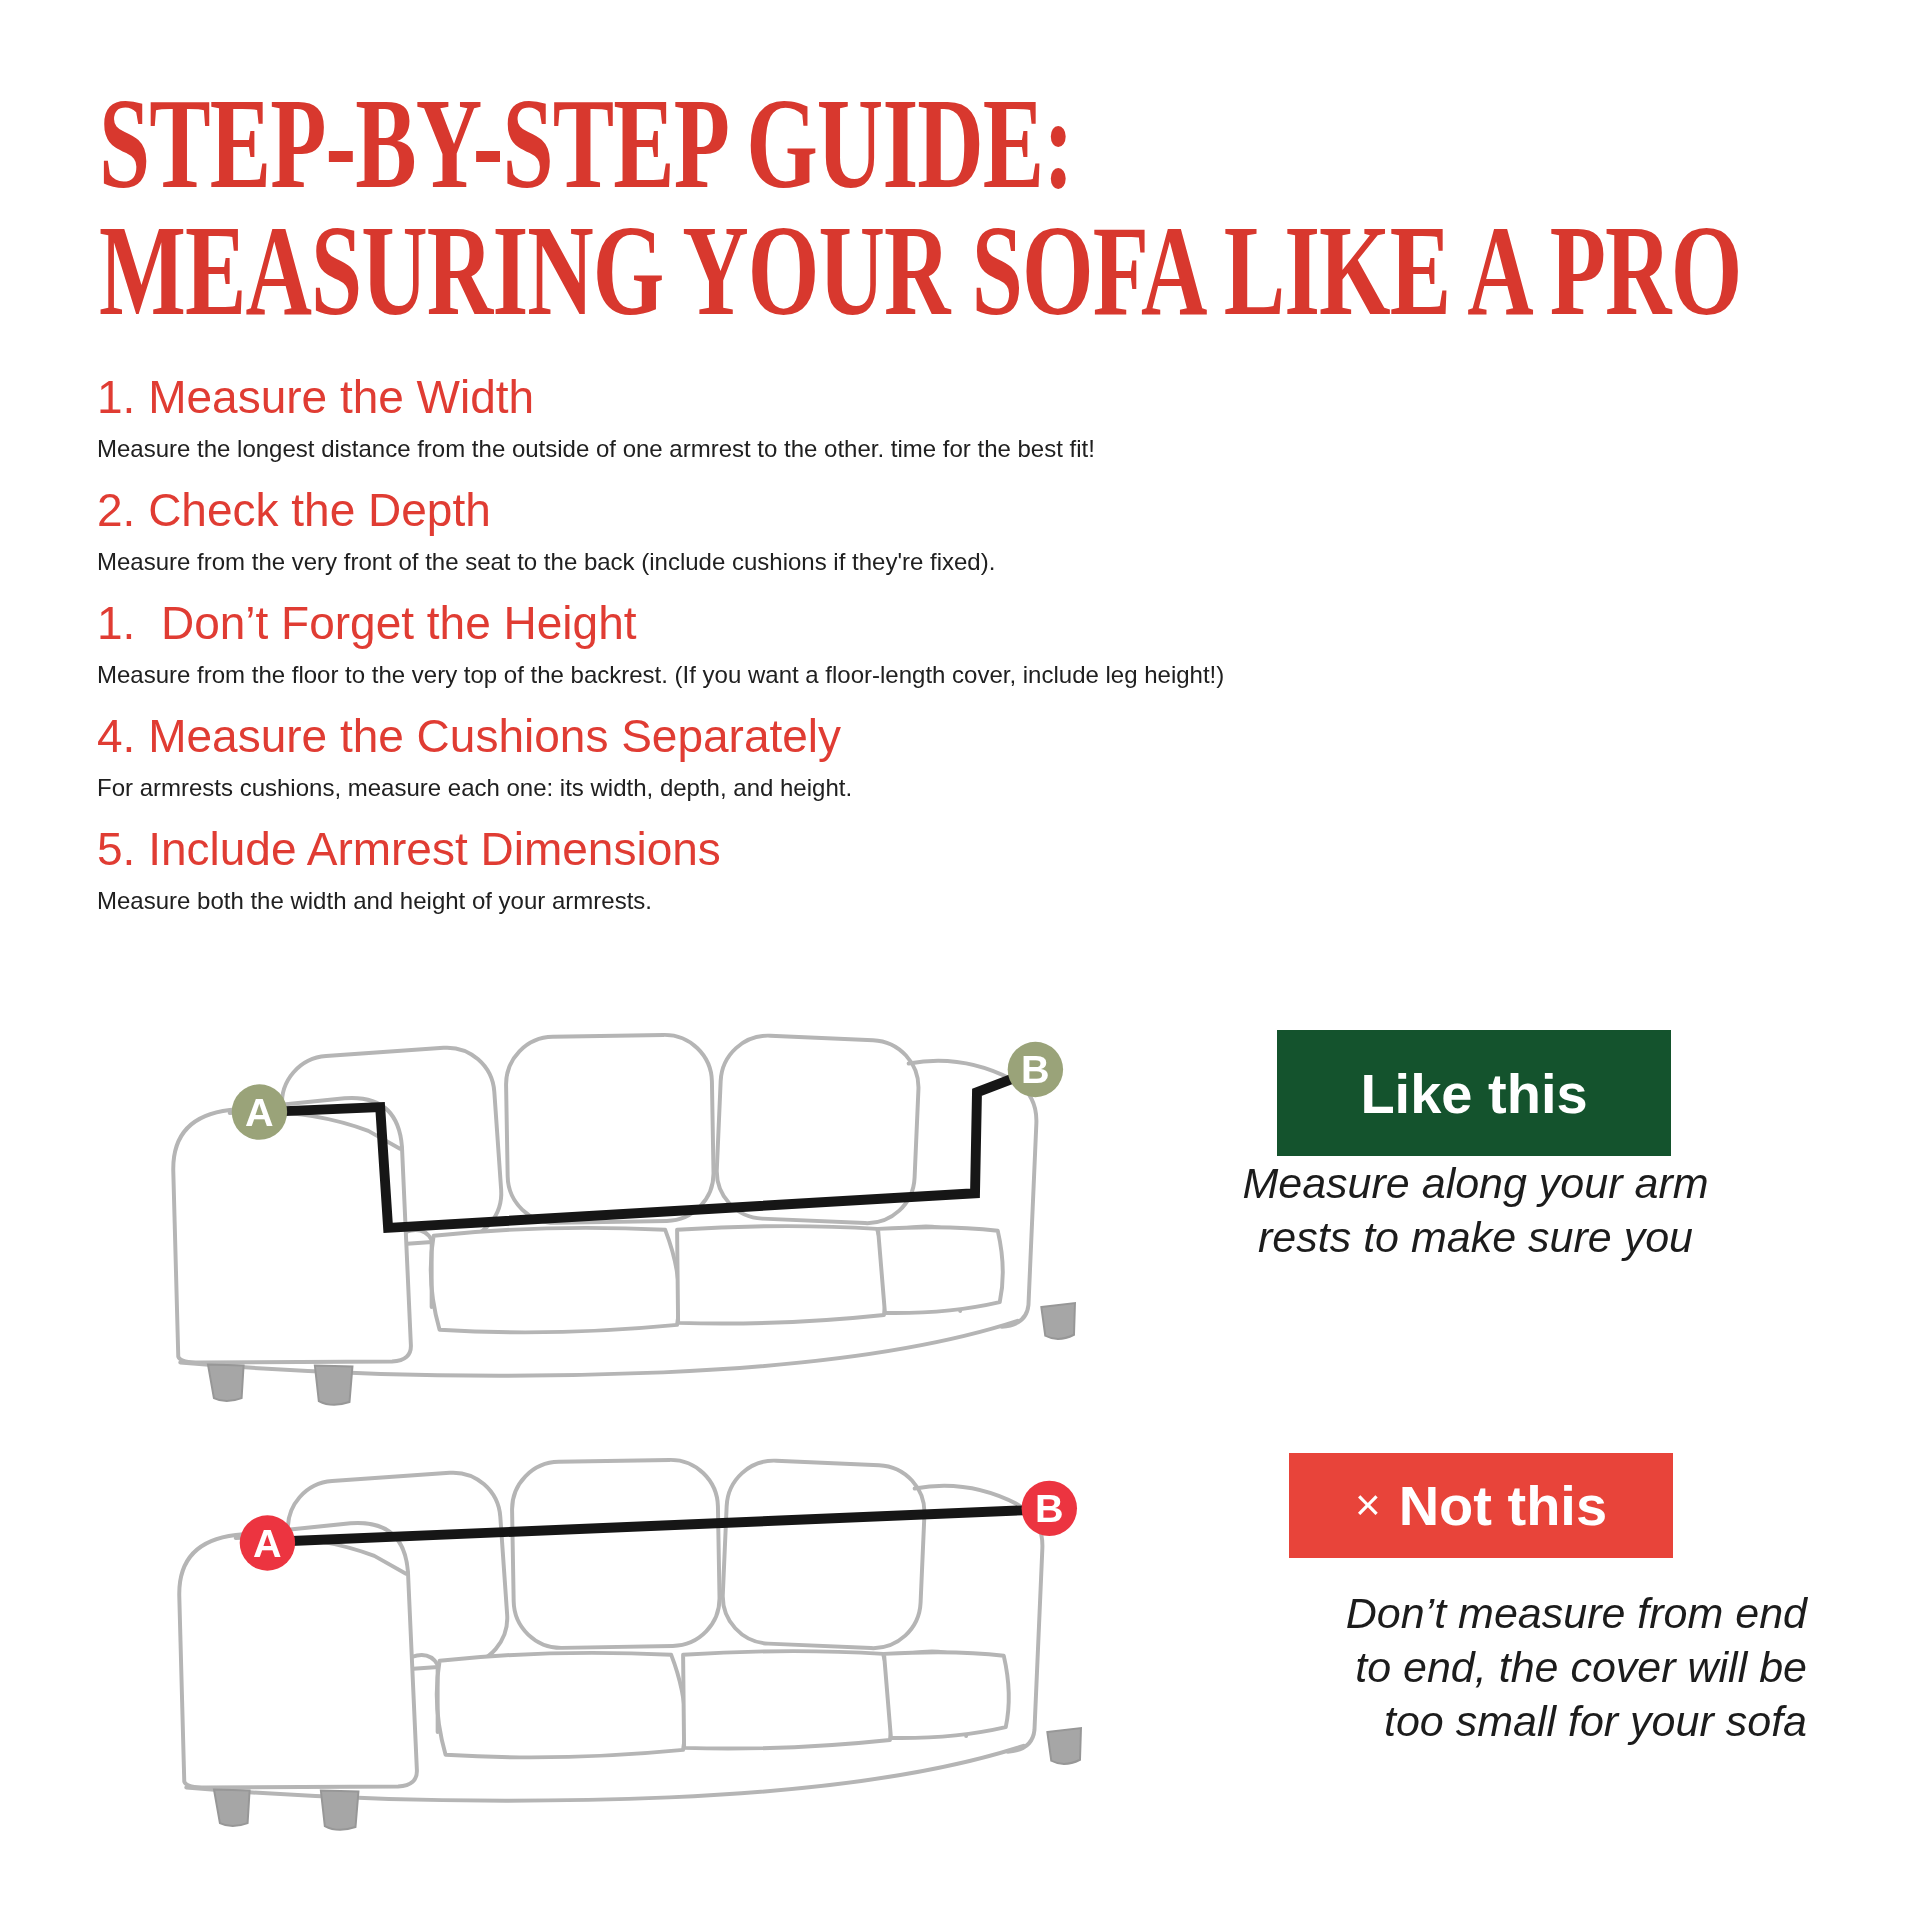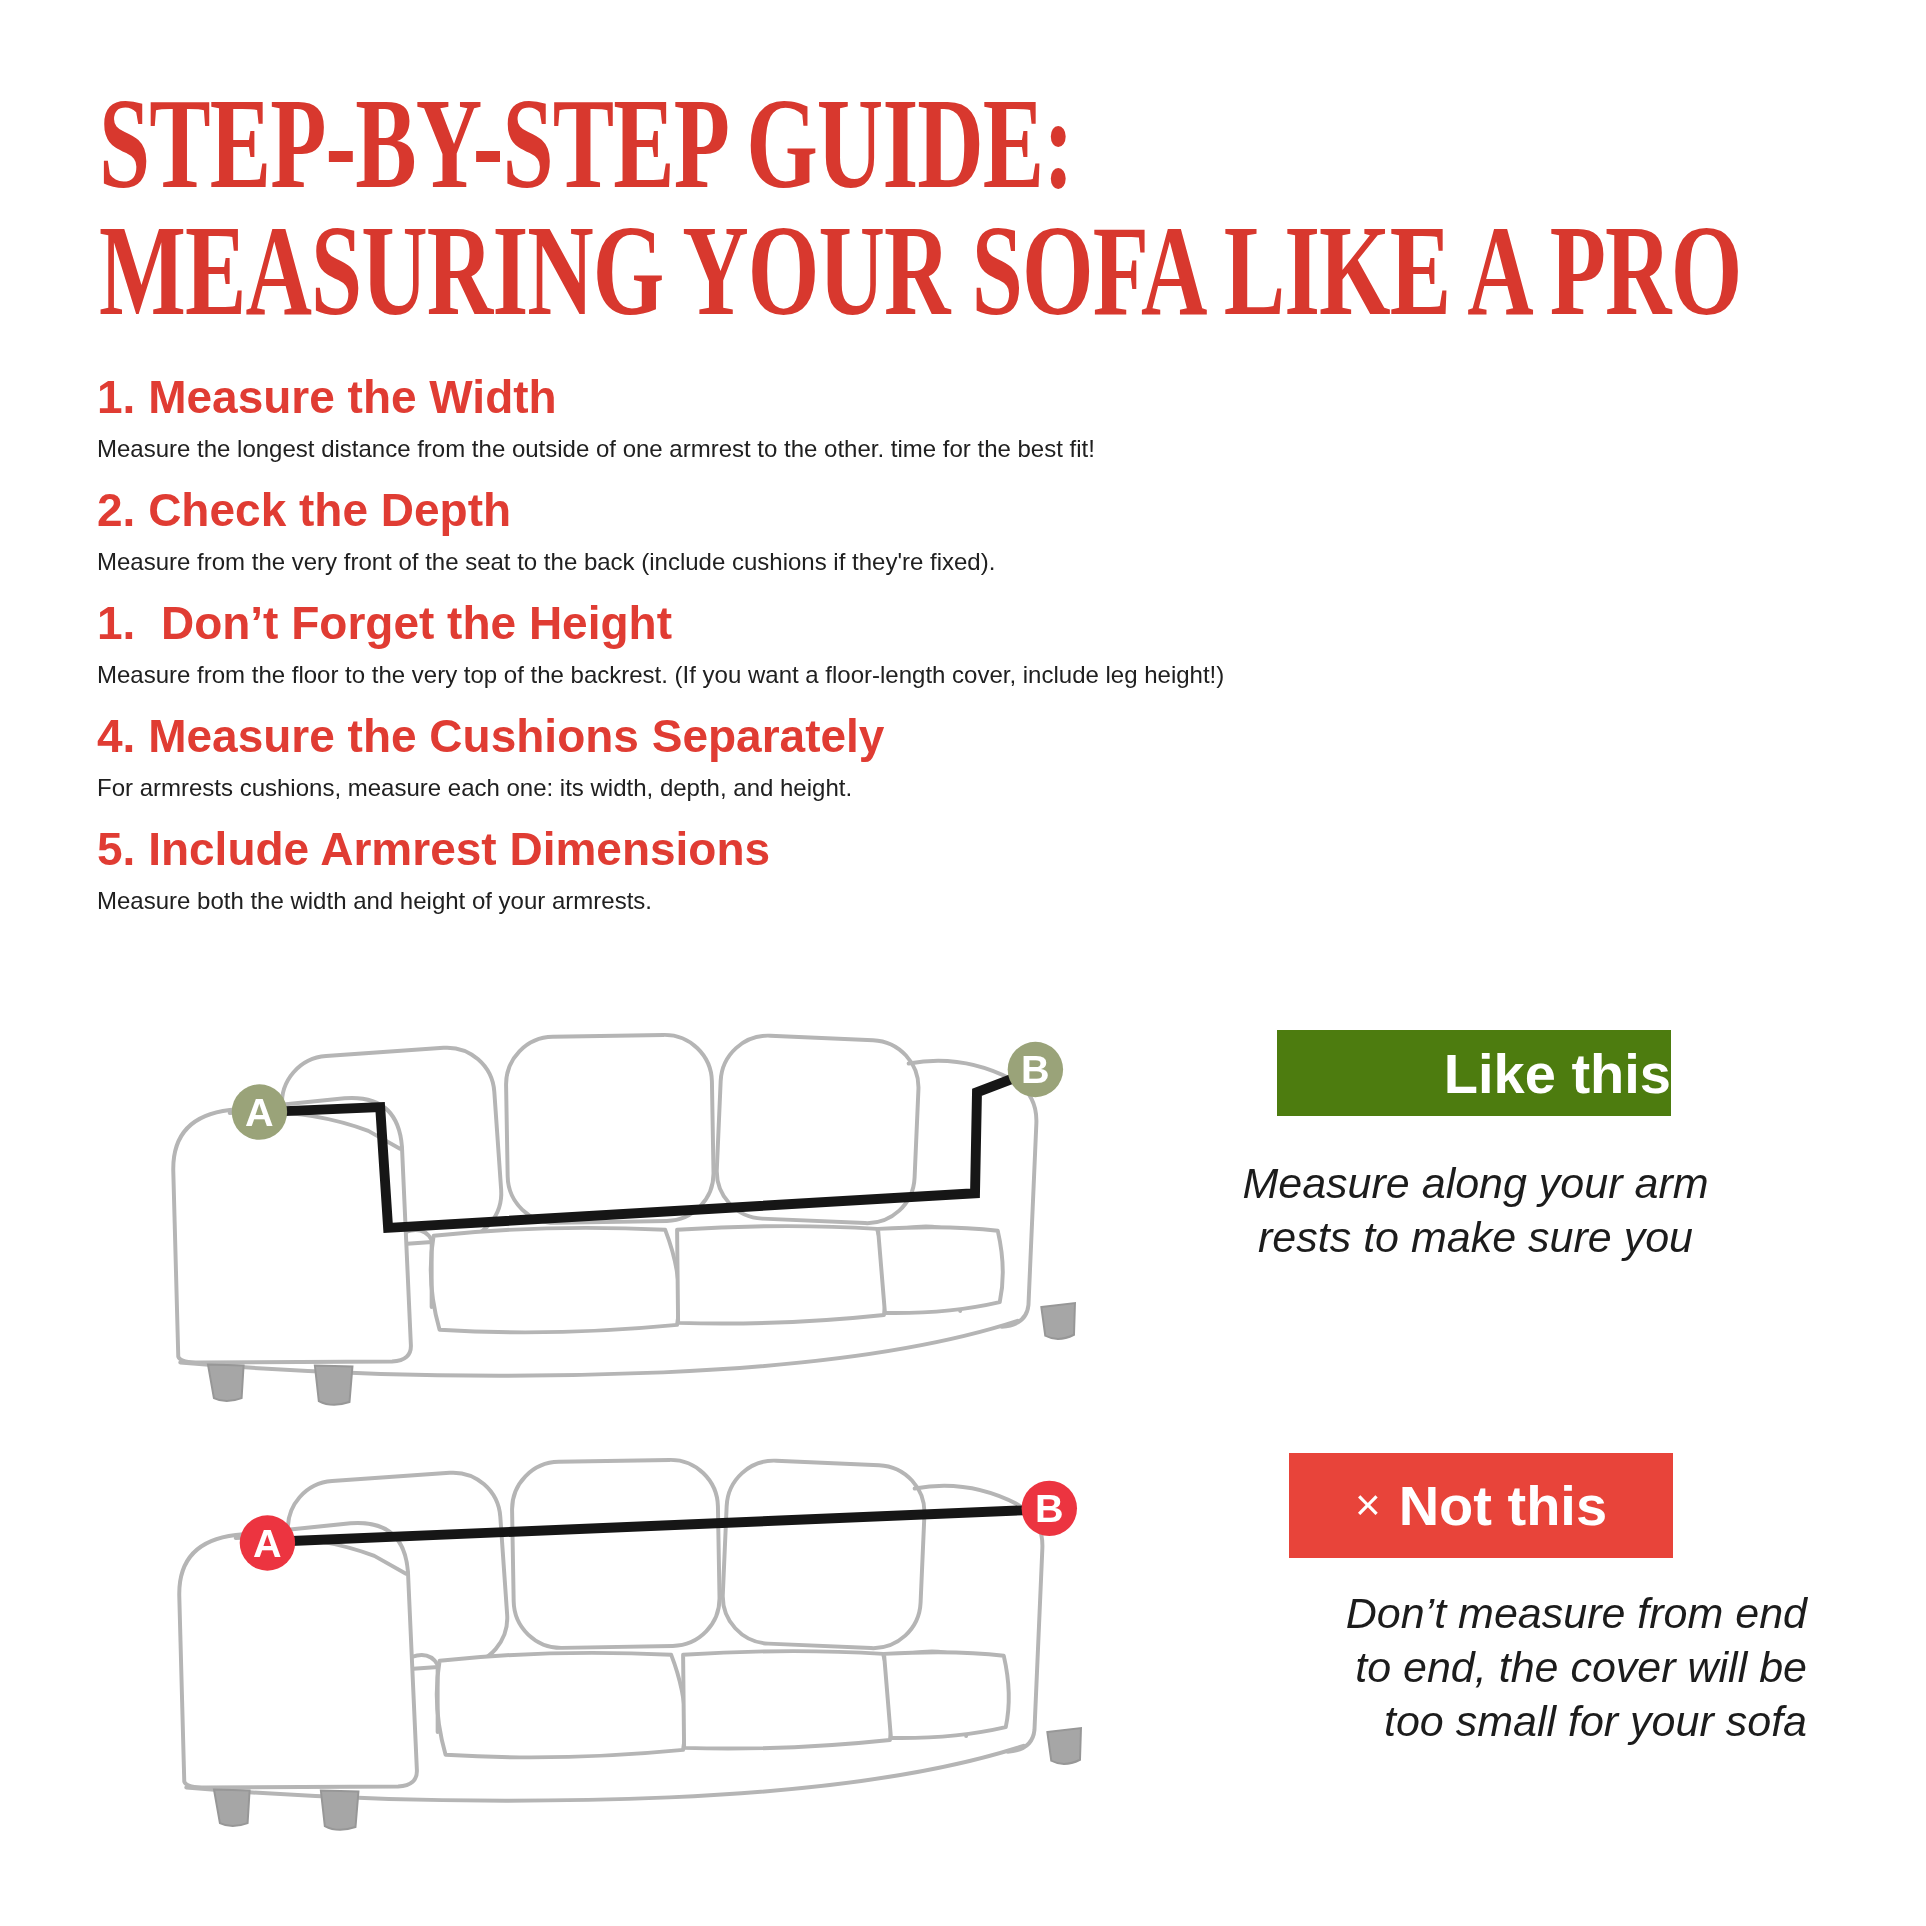--- a/index.html
+++ b/index.html
@@ -12,36 +12,36 @@
     position:absolute;left:99px;white-space:nowrap;
     font-family:"Liberation Serif",serif;font-weight:bold;
     font-size:99px;line-height:1;color:#d8382e;
     transform:scale(0.93,1.30);transform-origin:0 0;letter-spacing:-1px;
   }
   .title-line.l1{top:79px;}
   .title-line.l2{top:206px;}
   
   .steps{position:absolute;left:97px;top:372px;width:1802px;}
   .step-heading{
-    font-size:46px;font-weight:bold;color:#e03c33;line-height:1.13;
+    font-size:46px;font-weight:normal;color:#e03c33;line-height:1.13;
     margin:0 0 10px 0;white-space:pre-wrap;
   }
   .step-body{
     font-size:24px;color:#202020;line-height:1.21;margin:0 0 22px 0;white-space:nowrap;
   }
   
   .sofa-svg{position:absolute;}
   .sofa-svg.s1{left:168px;top:1022px;width:941px;height:386px;}
   .sofa-svg.s2{left:174px;top:1447px;width:941px;height:386px;}
   
   .badge{
     position:absolute;display:flex;align-items:center;justify-content:center;
     color:#ffffff;font-weight:bold;font-size:56px;letter-spacing:0;
   }
-  .badge.like{left:1277px;top:1030px;width:394px;height:86px;background:#4d7c0f;justify-content:flex-end;}
+  .badge.like{left:1277px;top:1030px;width:394px;height:126px;background:#14532d;}
   .badge.notthis{left:1289px;top:1453px;width:384px;height:105px;background:#e8443a;}
   .badge .x-mark{
     font-weight:normal;font-size:44px;margin-right:18px;position:relative;top:-1px;
   }
   .caption{
     position:absolute;text-align:center;color:#1c1c1c;
     font-size:43px;line-height:1.26;font-style:italic;
   }
   .caption.like-cap{left:1213px;top:1156px;width:525px;}
   .caption.not-cap{left:1272px;top:1586px;width:535px;text-align:right;}

